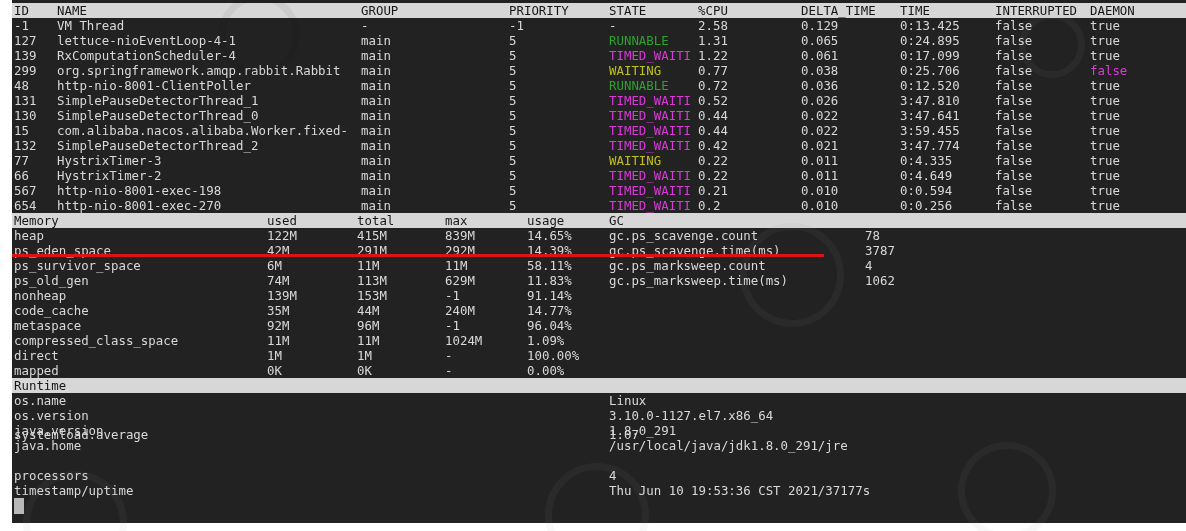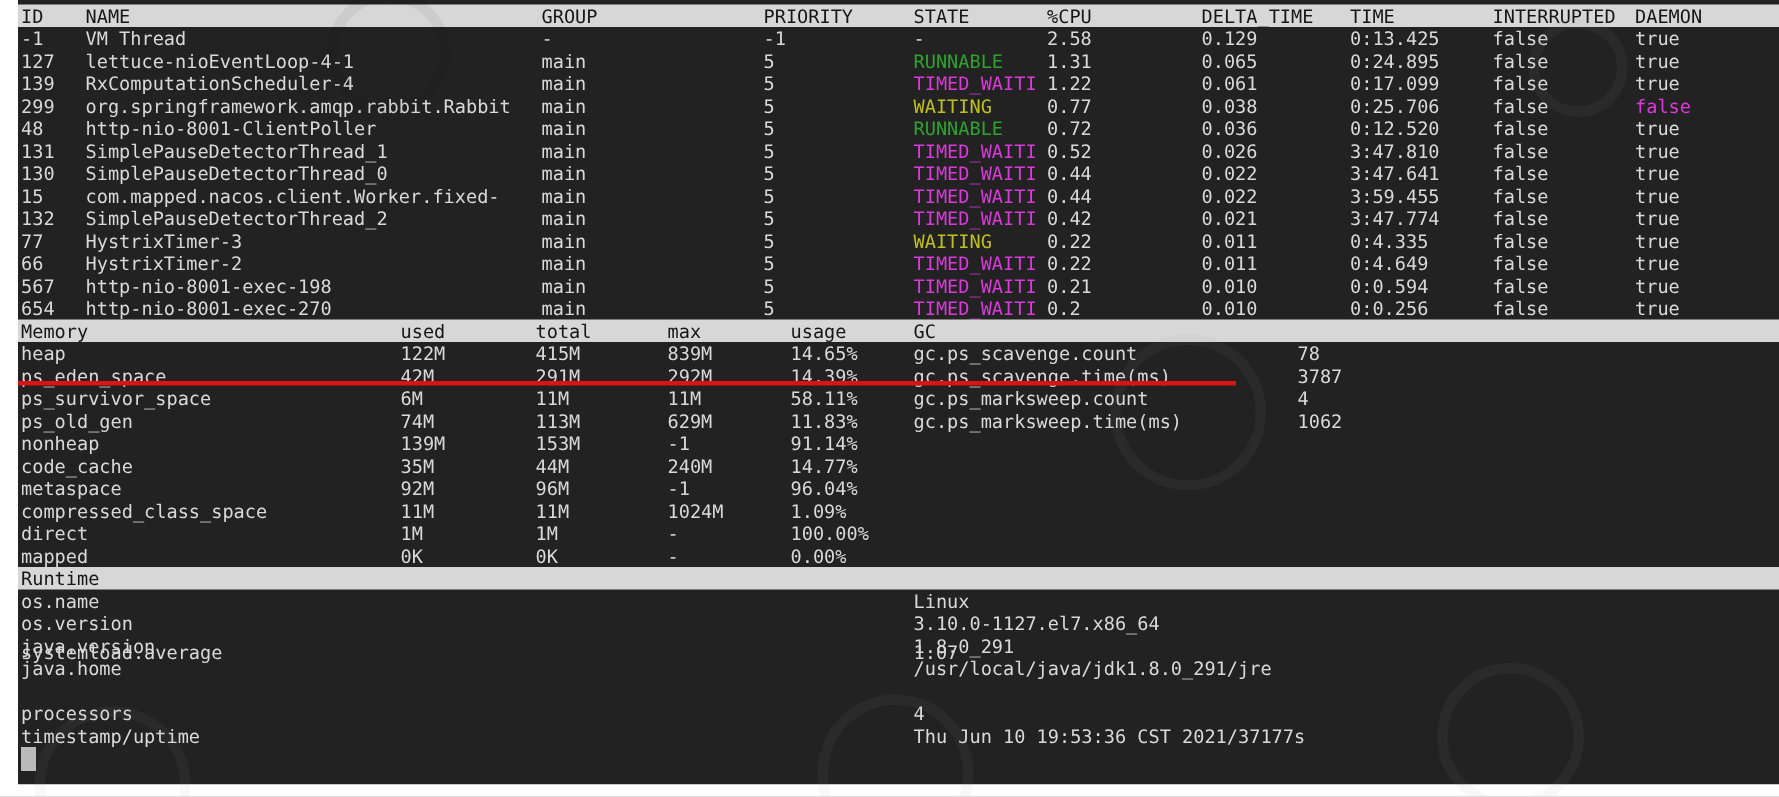--- a/index.html
+++ b/index.html
@@ -138,21 +138,21 @@
     <span class="cell col-priority">5</span>
     <span class="cell col-state state-cell c-magenta">TIMED_WAITI</span>
     <span class="cell col-cpu">0.44</span>
     <span class="cell col-delta">0.022</span>
     <span class="cell col-time">3:47.641</span>
     <span class="cell col-intr">false</span>
     <span class="cell col-daemon daemon-cell">true</span>
   </div>
         <div class="row" style="top: 123px;">
     <span class="cell col-id">15</span>
-    <span class="cell col-name">com.mapped.nacos.client.Worker.fixed-</span>
+    <span class="cell col-name">com.alibaba.nacos.alibaba.Worker.fixed-</span>
     <span class="cell col-group">main</span>
     <span class="cell col-priority">5</span>
     <span class="cell col-state state-cell c-magenta">TIMED_WAITI</span>
     <span class="cell col-cpu">0.44</span>
     <span class="cell col-delta">0.022</span>
     <span class="cell col-time">3:59.455</span>
     <span class="cell col-intr">false</span>
     <span class="cell col-daemon daemon-cell">true</span>
   </div>
         <div class="row" style="top: 138px;">

